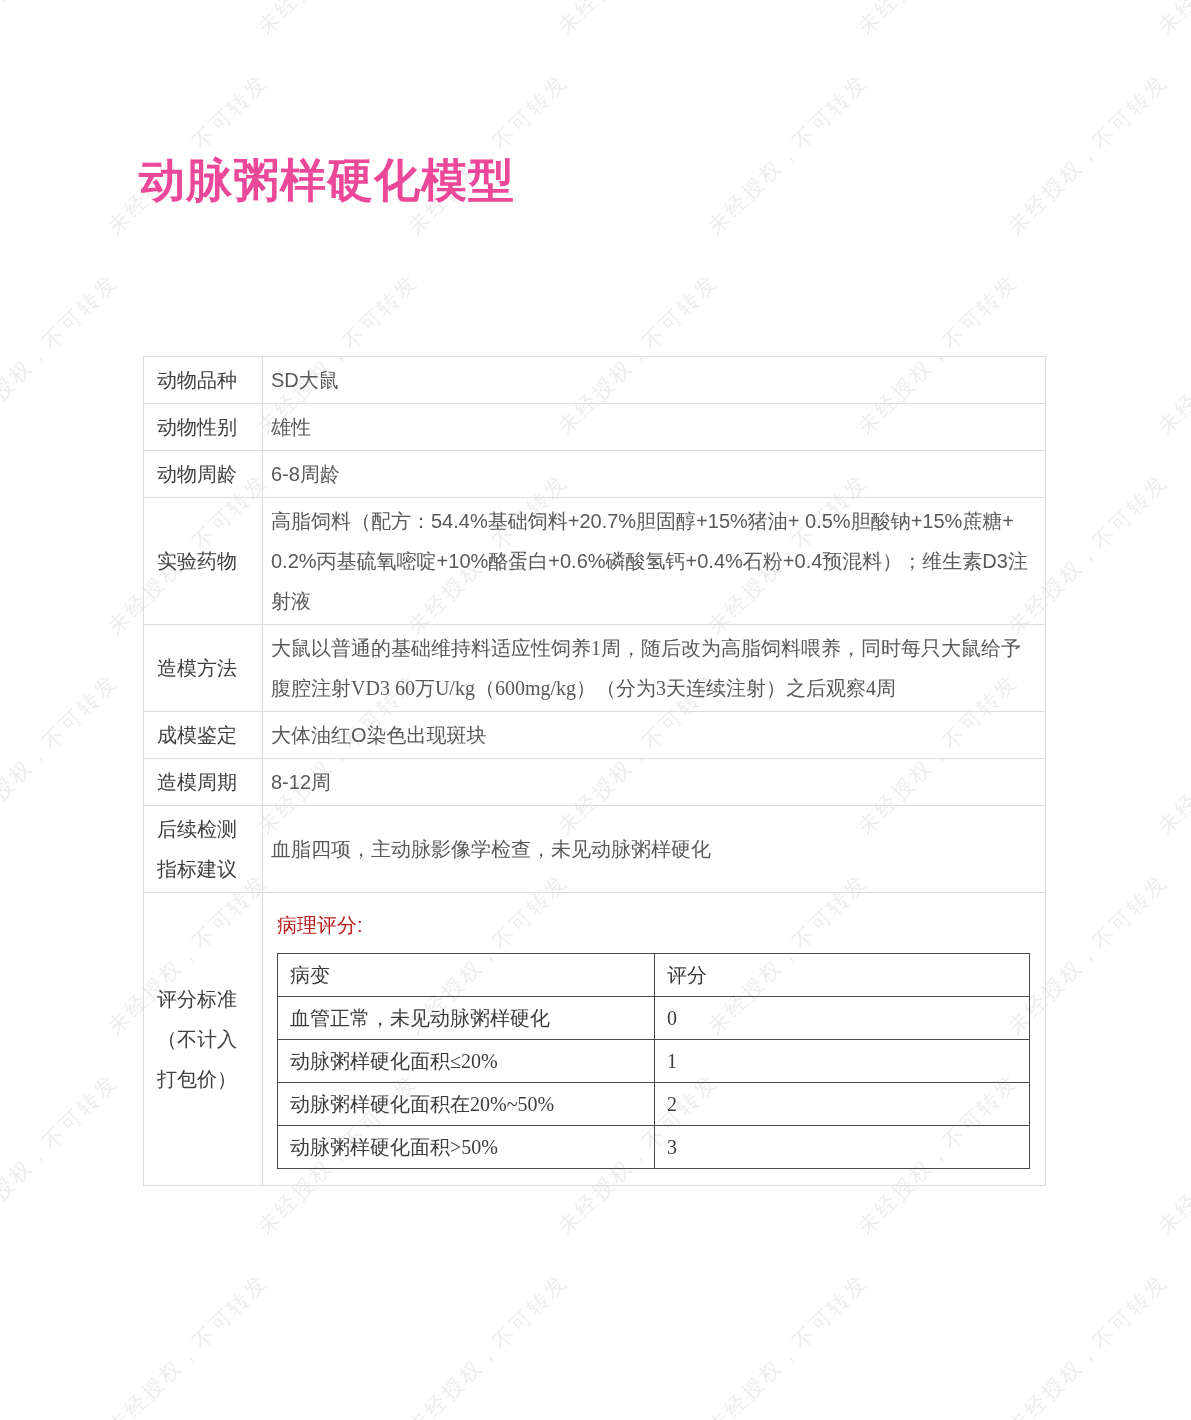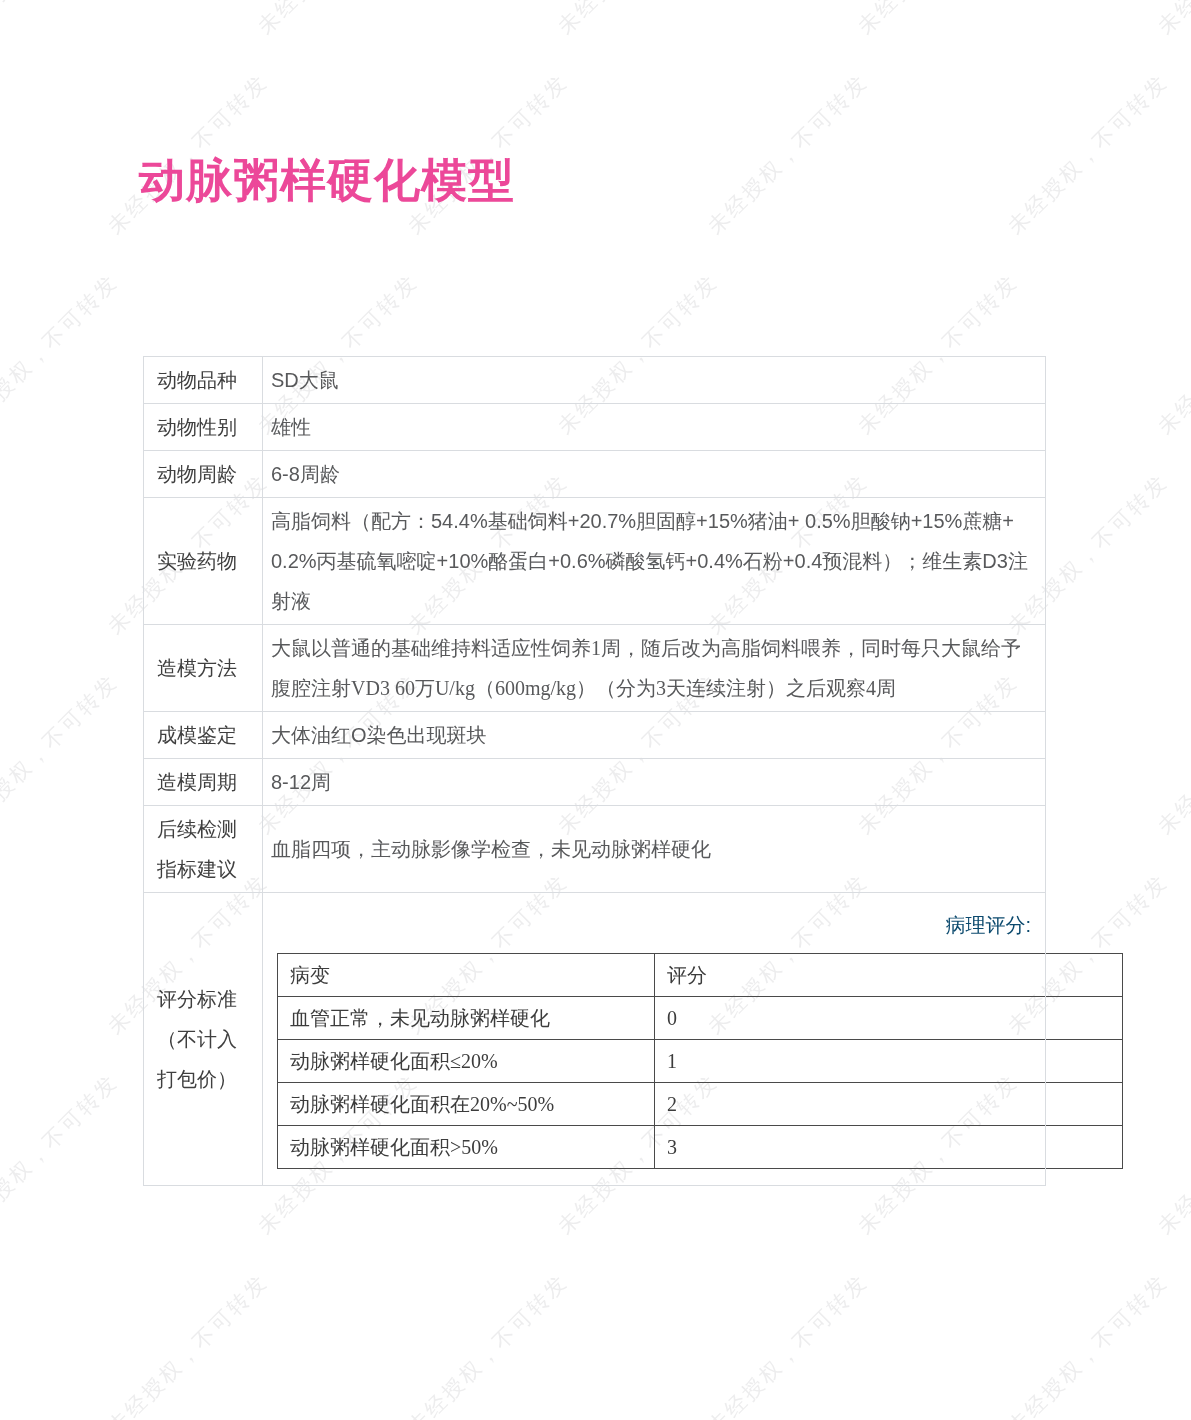--- a/index.html
+++ b/index.html
@@ -78,28 +78,27 @@
   }
   .model-table td.serif-latin {
     font-family: "Liberation Serif", serif;
   }
   
   td.scoring-cell {
     padding: 12px 14px 16px 14px;
     vertical-align: top;
   }
   .scoring-intro {
-    color: #0c4a6e;
+    color: #b91c1c;
     line-height: 40px;
     margin-bottom: 8px;
-    text-align: right;
   }
   .nested-table {
     border-collapse: collapse;
-    width: 846px;
+    width: 753px;
     table-layout: fixed;
     font-family: "Liberation Serif", serif;
   }
   .nested-table td {
     border: 1.5px solid #4a4a4a;
     color: #3c3c3c;
     font-size: 20px;
     line-height: 40px;
     padding: 1px 12px;
     vertical-align: middle;

